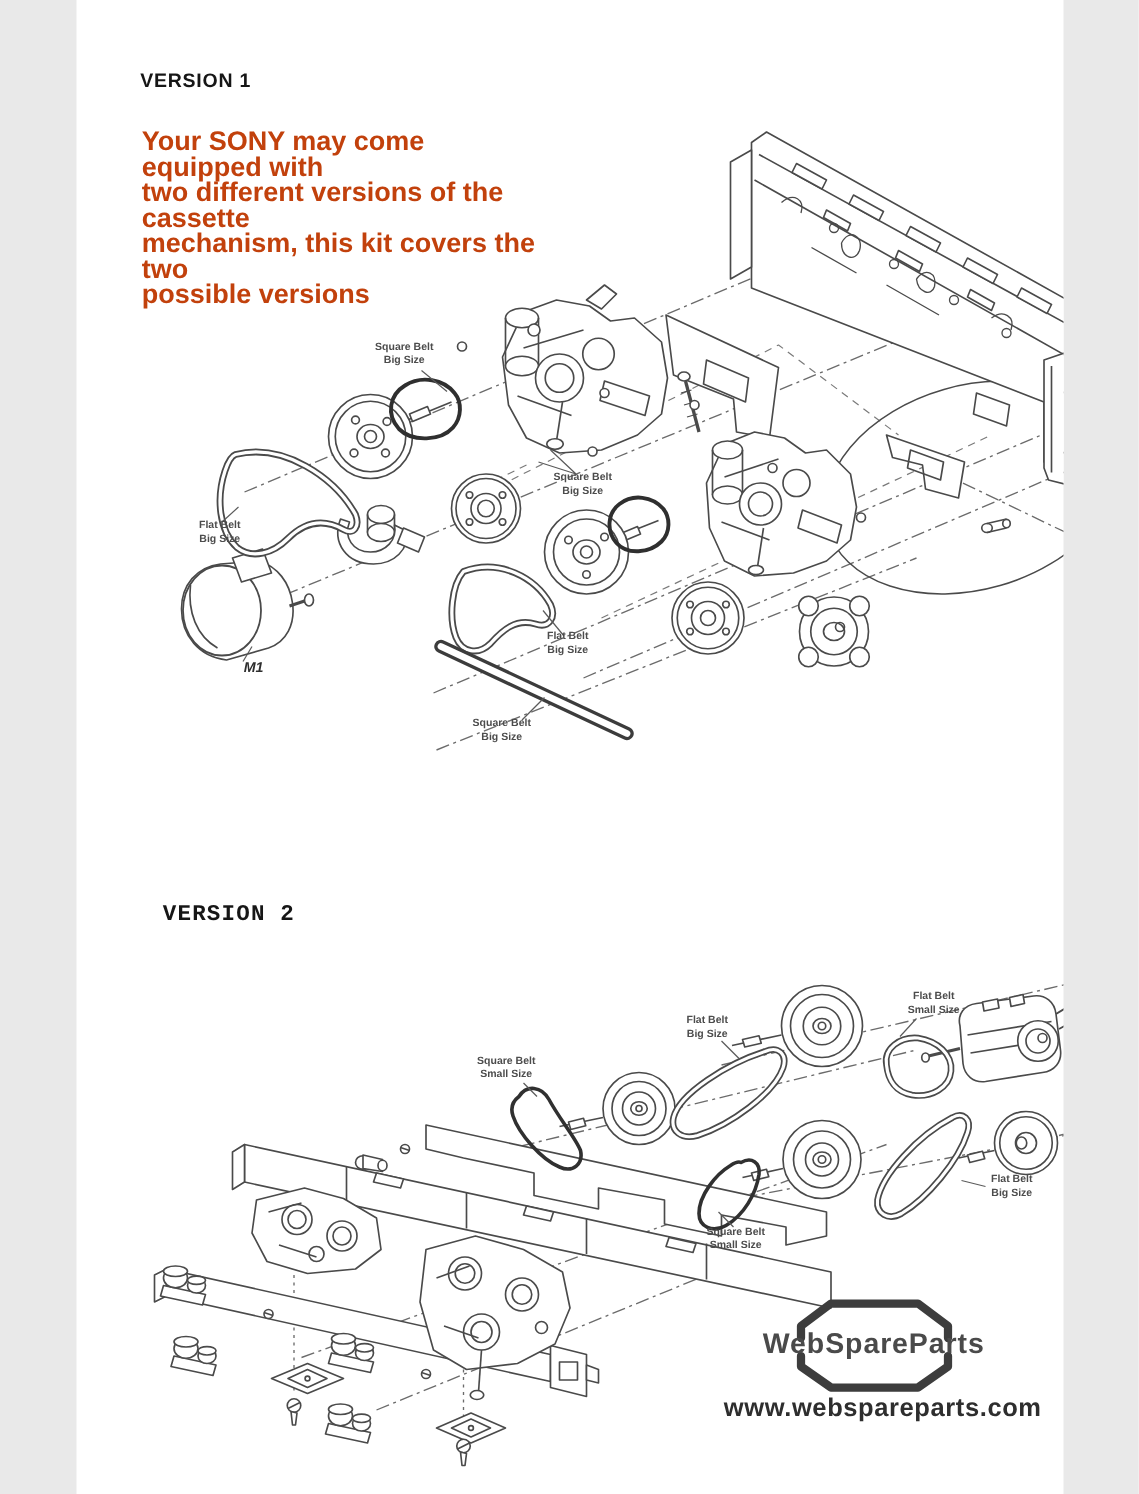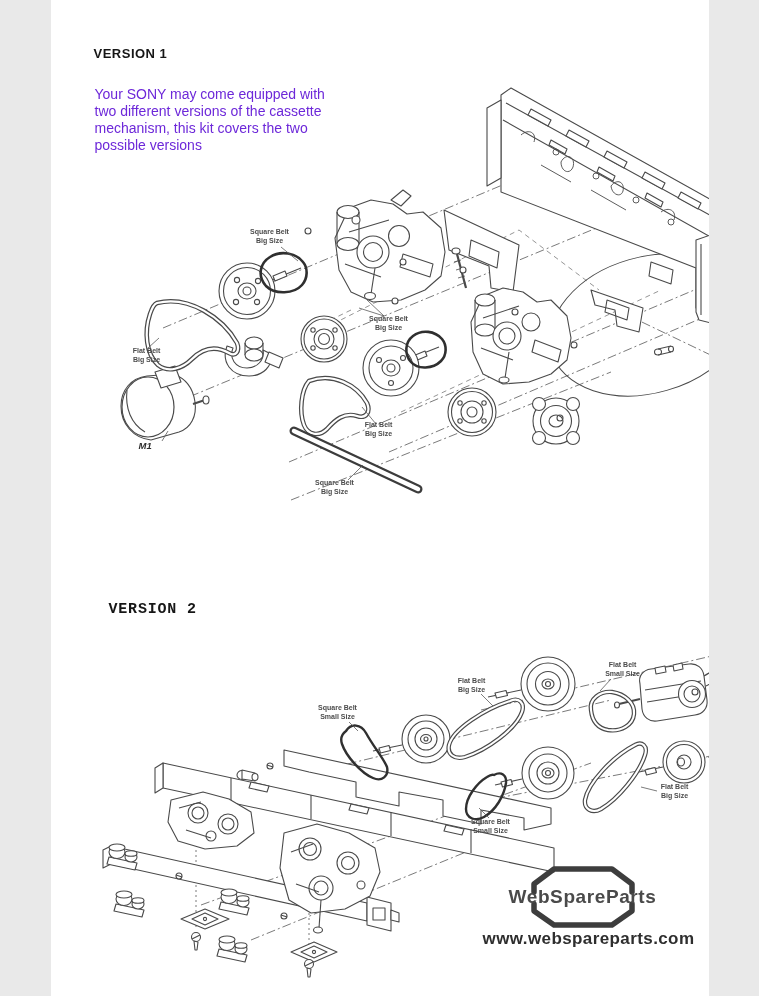--- a/index.html
+++ b/index.html
@@ -5,22 +5,22 @@
   html,body{margin:0;padding:0;background:#e9e9e9;}
   .page{
     position:relative;width:658px;height:996px;background:#ffffff;
     font-family:"Liberation Sans",sans-serif;overflow:hidden;margin:0 auto;
   }
   .abs{position:absolute;}
   .h-version{font-weight:bold;color:#161616;letter-spacing:.5px;}
   #v1-heading{left:43px;top:46px;font-size:13px;}
   #v2-heading{left:58px;top:601px;font-size:15px;letter-spacing:.8px;font-family:Liberation Mono, monospace;}
   .intro{
-    left:44px;top:86px;width:268px;font-size:14px;font-weight:normal;
-    line-height:17px;color:#6d28d9;white-space:pre-line;
+    left:44px;top:86px;width:268px;font-size:18px;font-weight:bold;
+    line-height:17px;color:#c2410c;white-space:pre-line;
   }
   .dlabel{
     font-size:7px;font-weight:600;color:#4c4c4c;text-align:center;
     line-height:8.5px;white-space:pre-line;z-index:3;
   }
   .m1label{font-size:9.5px;font-weight:bold;font-style:italic;color:#2e2e2e;z-index:3;}
   .logo-text{
     left:446px;top:886px;width:172px;text-align:center;font-size:19px;
     font-weight:bold;color:#4a4a4a;letter-spacing:.6px;z-index:3;
   }
@@ -41,21 +41,21 @@
 mechanism, this kit covers the two
 possible versions</div>
   <div class="abs h-version" id="v2-heading">VERSION 2</div>
 
   <div class="abs dlabel" style="left:189px;top:228px;width:60px">Square Belt
 Big Size</div>
   <div class="abs dlabel" style="left:308px;top:315px;width:60px">Square Belt
 Big Size</div>
   <div class="abs dlabel" style="left:66px;top:347px;width:60px">Flat Belt
 Big Size</div>
-  <div class="abs m1label" style="left:88px;top:440px;width:30px">M1</div>
+  <div class="abs m1label" style="left:112px;top:440px;width:30px">M1</div>
   <div class="abs dlabel" style="left:298px;top:421px;width:60px">Flat Belt
 Big Size</div>
   <div class="abs dlabel" style="left:254px;top:479px;width:60px">Square Belt
 Big Size</div>
 
   <div class="abs dlabel" style="left:252px;top:704px;width:70px">Square Belt
 Small Size</div>
   <div class="abs dlabel" style="left:386px;top:677px;width:70px">Flat Belt
 Big Size</div>
   <div class="abs dlabel" style="left:537px;top:661px;width:70px">Flat Belt

